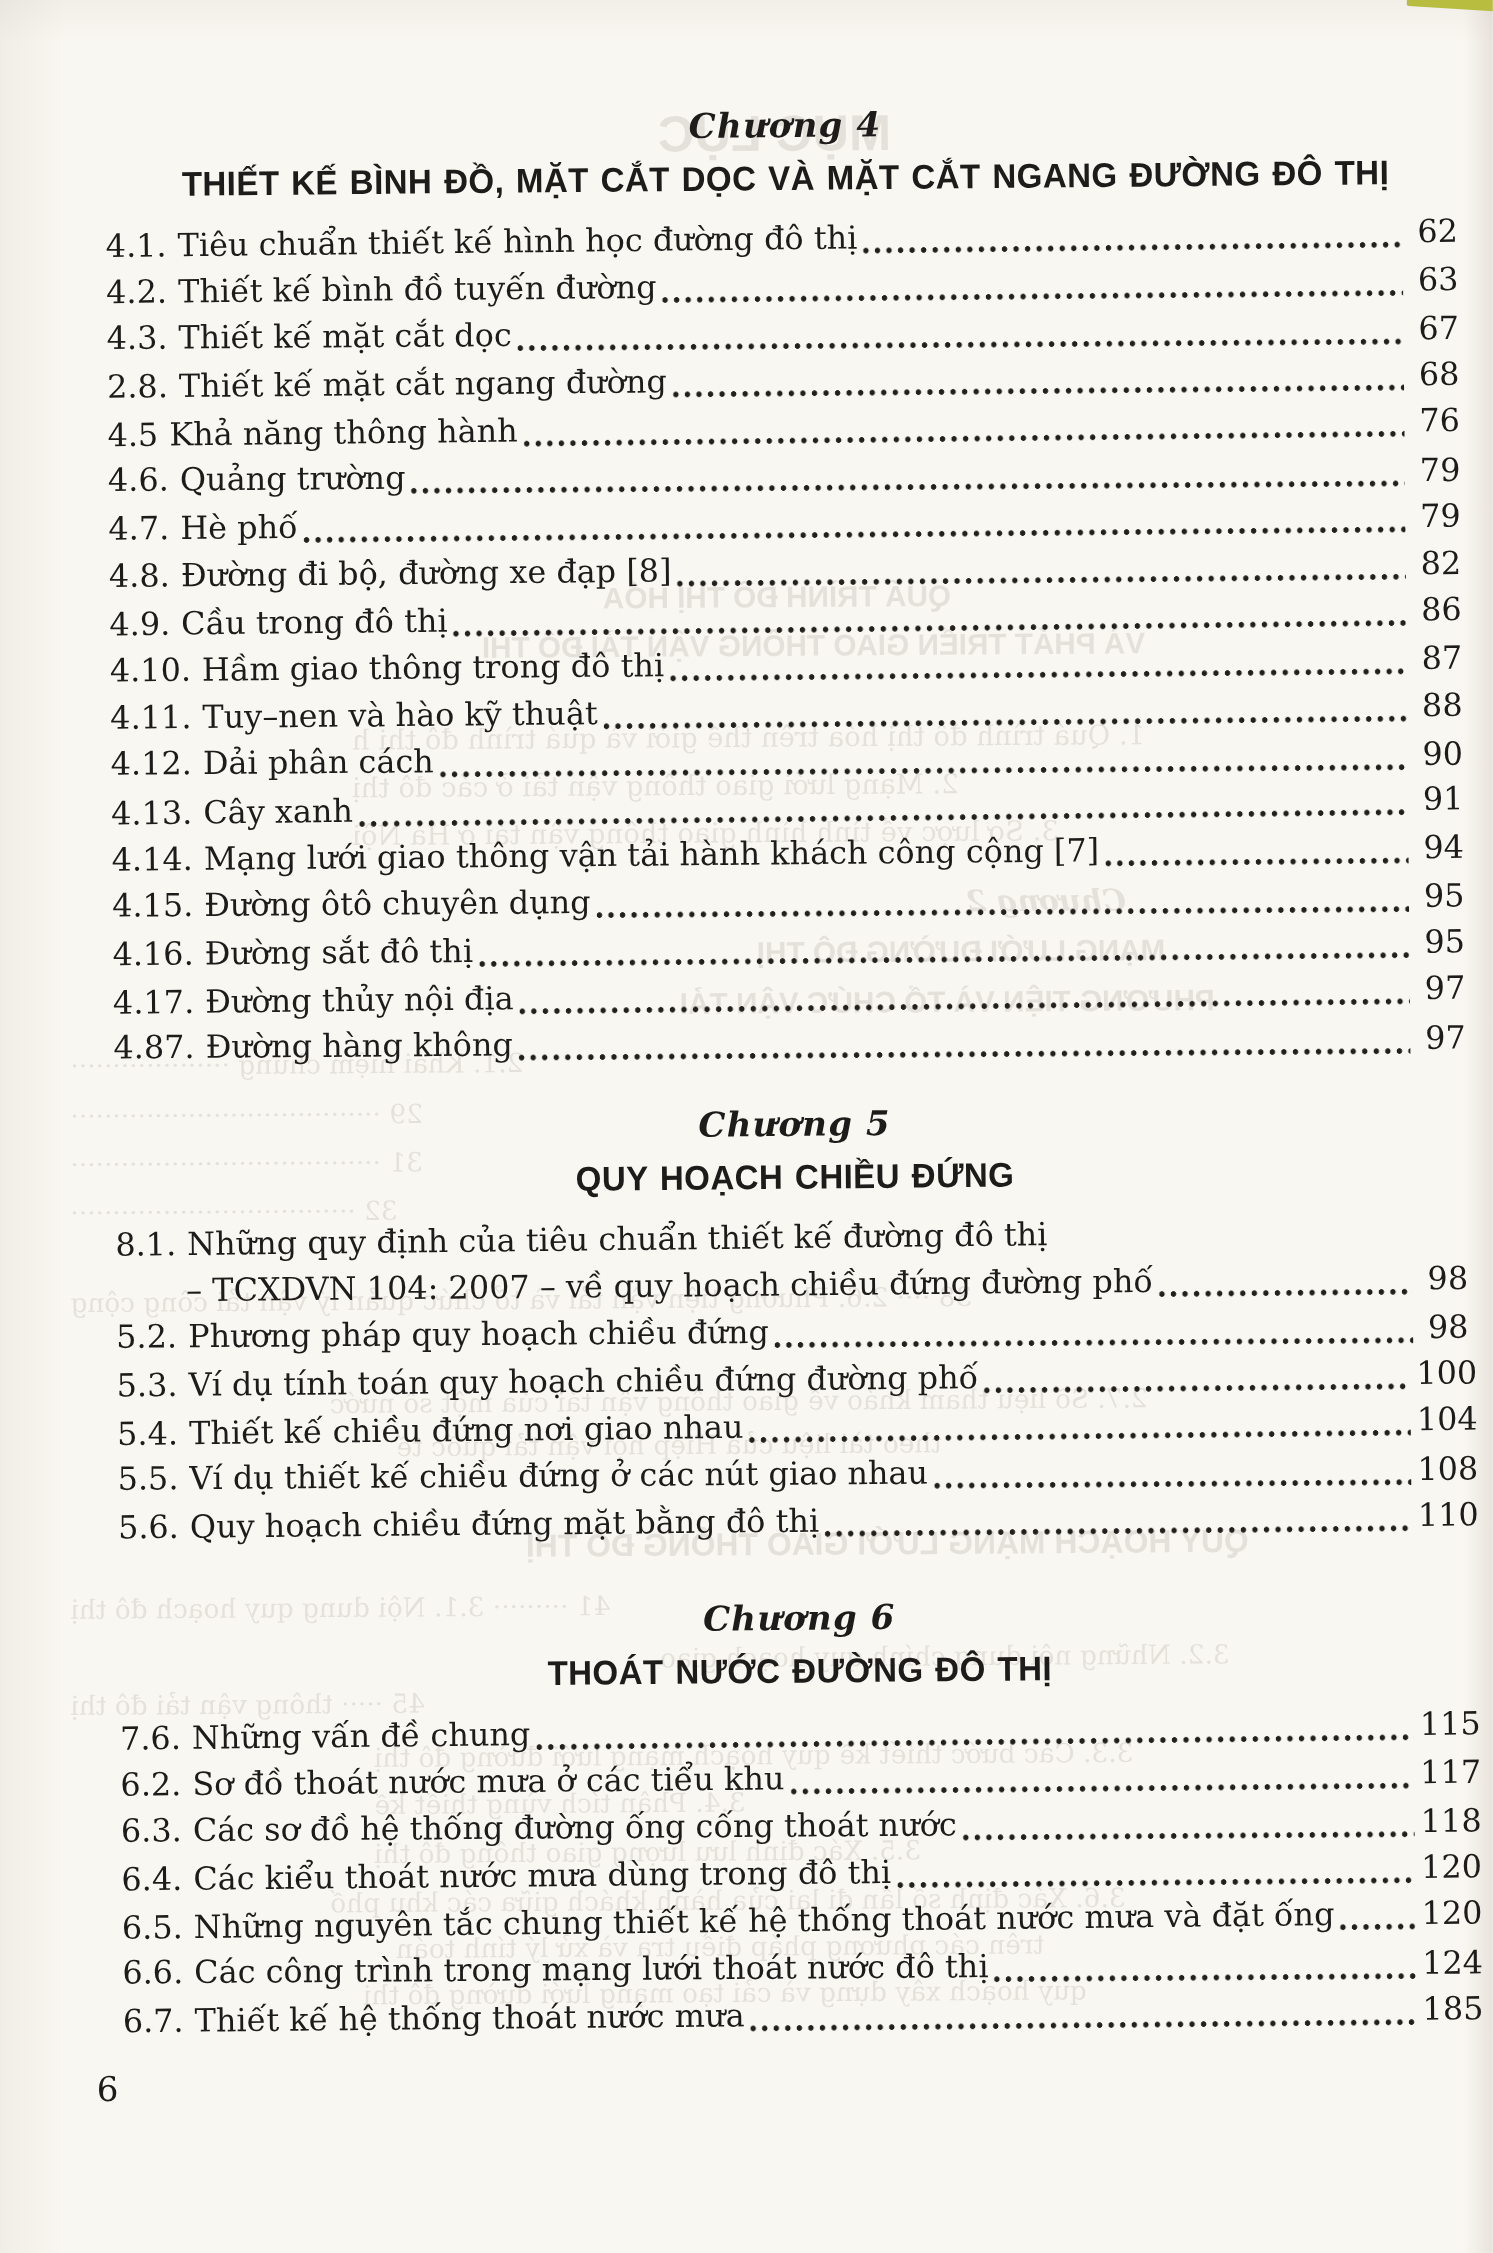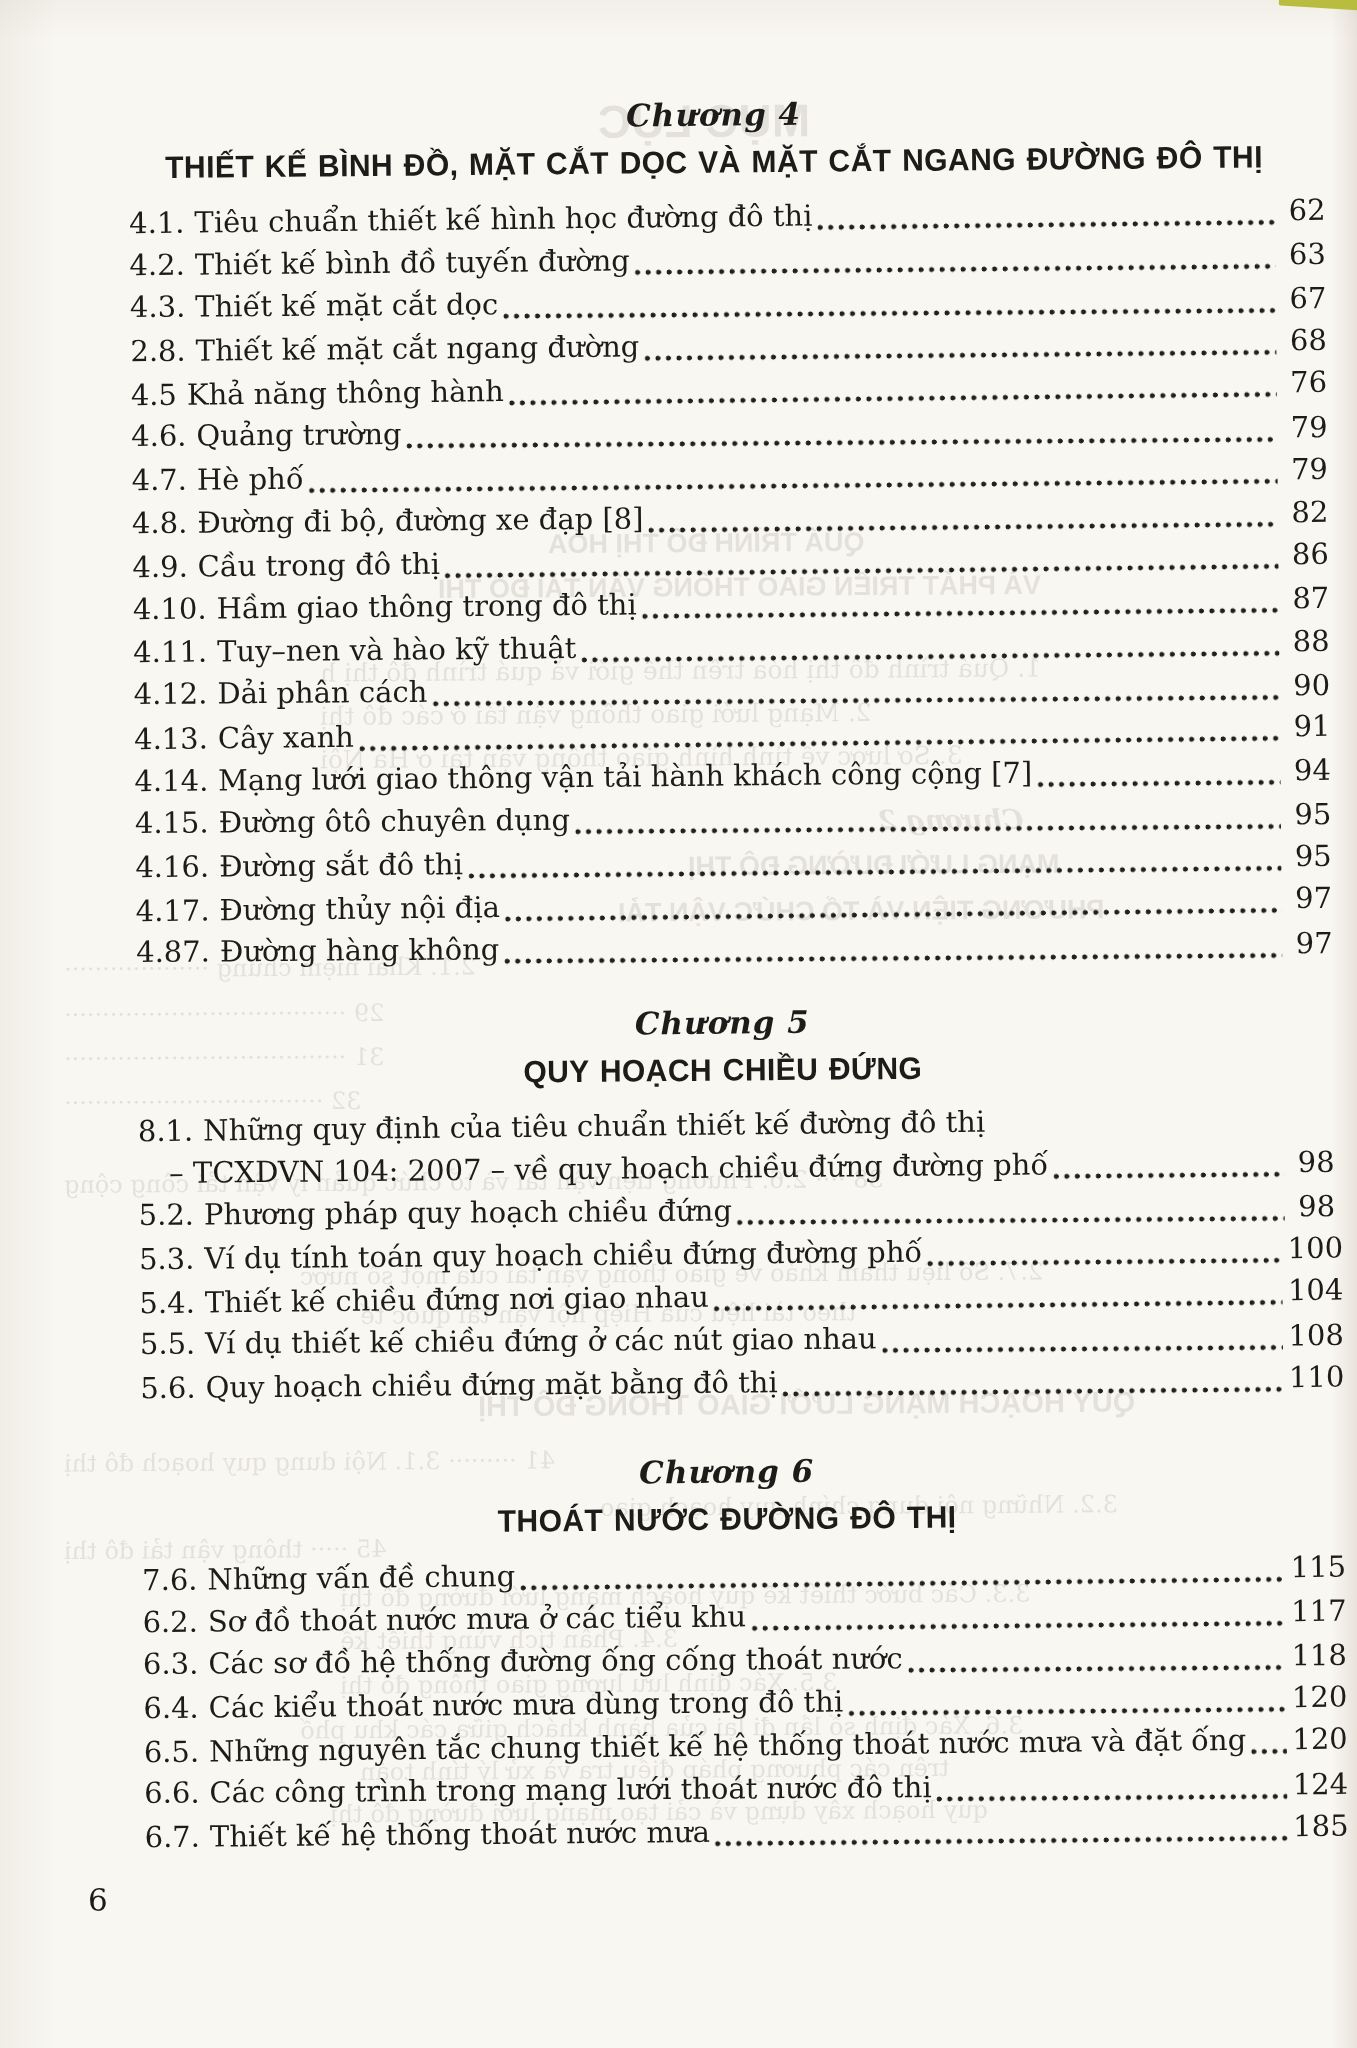--- a/index.html
+++ b/index.html
@@ -41,21 +41,21 @@
     font-weight:bold; font-size:31px; line-height:42px; margin-top:8px;
     letter-spacing:.4px; transform:scaleX(.97); transform-origin:50% 50%;
     word-spacing:2px;
   }
   .entries{margin-top:16px;}
   .chapter + .chapter{margin-top:30px;}
   .chapter.ch6{margin-top:44px;}
   .toc-row{
     display:flex; align-items:baseline; height:43px; font-size:29px;
   }
-  .toc-row .no{margin-right:10px; flex:0 0 auto;margin-left:33px;}
+  .toc-row .no{margin-right:10px; flex:0 0 auto;}
   .toc-row .t{flex:0 1 auto; white-space:nowrap;}
   .toc-row .dots{
     flex:1 1 12px; min-width:14px; height:14px; align-self:flex-end;
     margin:0 6px 7px 4px;
     background-image:radial-gradient(circle at 4px 7px, #22201d 2.2px, rgba(0,0,0,0) 2.8px);
     background-size:10.5px 14px; background-repeat:repeat-x;
   }
   .toc-row .pg{flex:0 0 auto; min-width:52px; text-align:center; font-size:29px;}
   .toc-row.cont .t{padding-left:64px;}
   .toc-row:nth-child(3n){transform:rotate(.12deg);}

